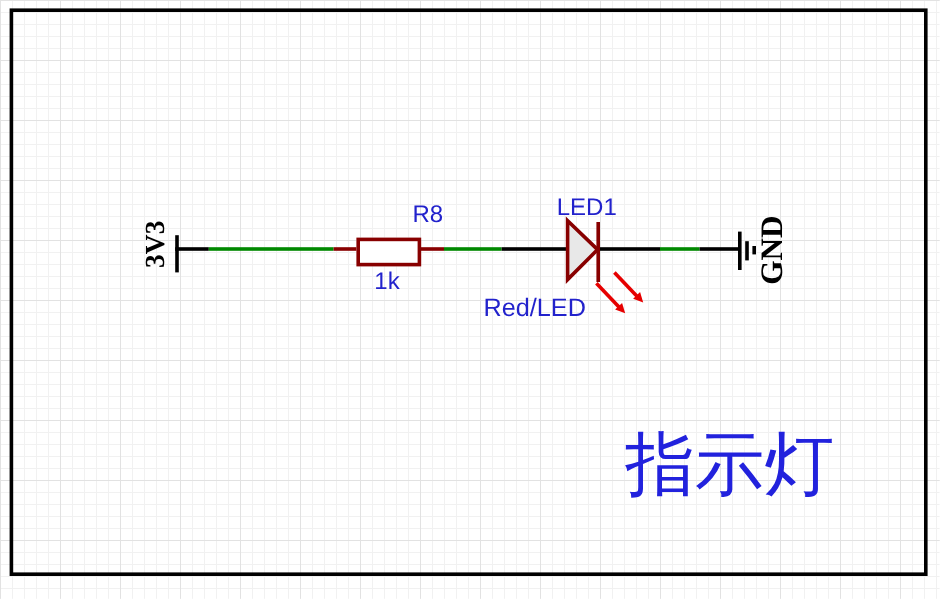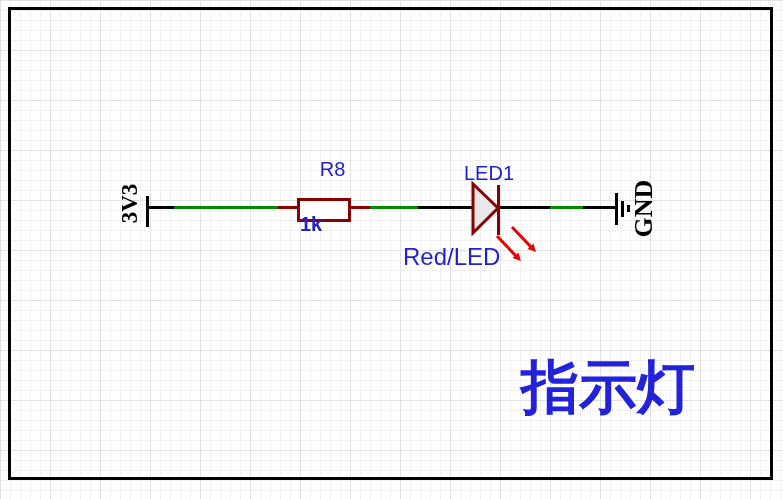--- a/index.html
+++ b/index.html
@@ -31,25 +31,25 @@
   .w-b2{left:500px;top:206px;width:50px;}
   .w-g3{left:550px;top:206px;width:33px;}
   .w-b3{left:583px;top:206px;width:33px;}
   .gnd-b1{left:615px;top:193px;width:3px;height:32px;background:var(--black,#000000);}
   .gnd-b2{left:621px;top:201px;width:3px;height:16px;background:var(--black,#000000);}
   .gnd-b3{left:627px;top:205px;width:3px;height:7px;background:var(--black,#000000);}
   .net-label{font-family:"Liberation Serif","DejaVu Serif",serif;font-weight:bold;color:var(--black,#000000);text-align:center;}
   .lbl-3v3{left:104px;top:191px;width:50px;height:25px;line-height:25px;font-size:23px;transform:rotate(-90deg);}
   .lbl-gnd{left:612px;top:194px;width:62px;height:29px;line-height:29px;font-size:26px;transform:rotate(-90deg);}
   .blue-label{color:var(--label_blue,#2222CC);font-size:20px;line-height:22px;}
-  .lbl-r8{left:310px;top:158px;width:45px;height:22px;text-align:center;}
-  .lbl-1k{left:300px;top:213px;width:45px;height:22px;text-align:left;font-weight:bold;}
+  .lbl-r8{left:310px;top:168px;width:45px;height:22px;text-align:center;padding-left:24px;}
+  .lbl-1k{left:300px;top:224px;width:45px;height:22px;text-align:center;}
   .lbl-led1{left:444px;top:162px;width:70px;height:22px;text-align:right;}
-  .lbl-redled{left:403px;top:246px;width:110px;height:24px;font-size:24px;}
-  .title-text{left:521px;top:352px;width:210px;height:70px;line-height:70px;font-size:58px;color:var(--title_blue,#2222DD);font-family:"DejaVu Sans","Liberation Sans",sans-serif;white-space:nowrap;font-weight:bold;}
+  .lbl-redled{left:403px;top:246px;width:110px;height:24px;font-size:21px;}
+  .title-text{left:521px;top:352px;width:210px;height:70px;line-height:70px;font-size:58px;color:var(--title_blue,#2222DD);font-family:"DejaVu Sans","Liberation Sans",sans-serif;white-space:nowrap;}
 </style>
 </head>
 <body>
 
 <div class="canvas">
 
   <div class="abs frame"></div>
 
   <div class="abs pwr-bar"></div>
   <div class="abs wire-black pwr-lead"></div>

